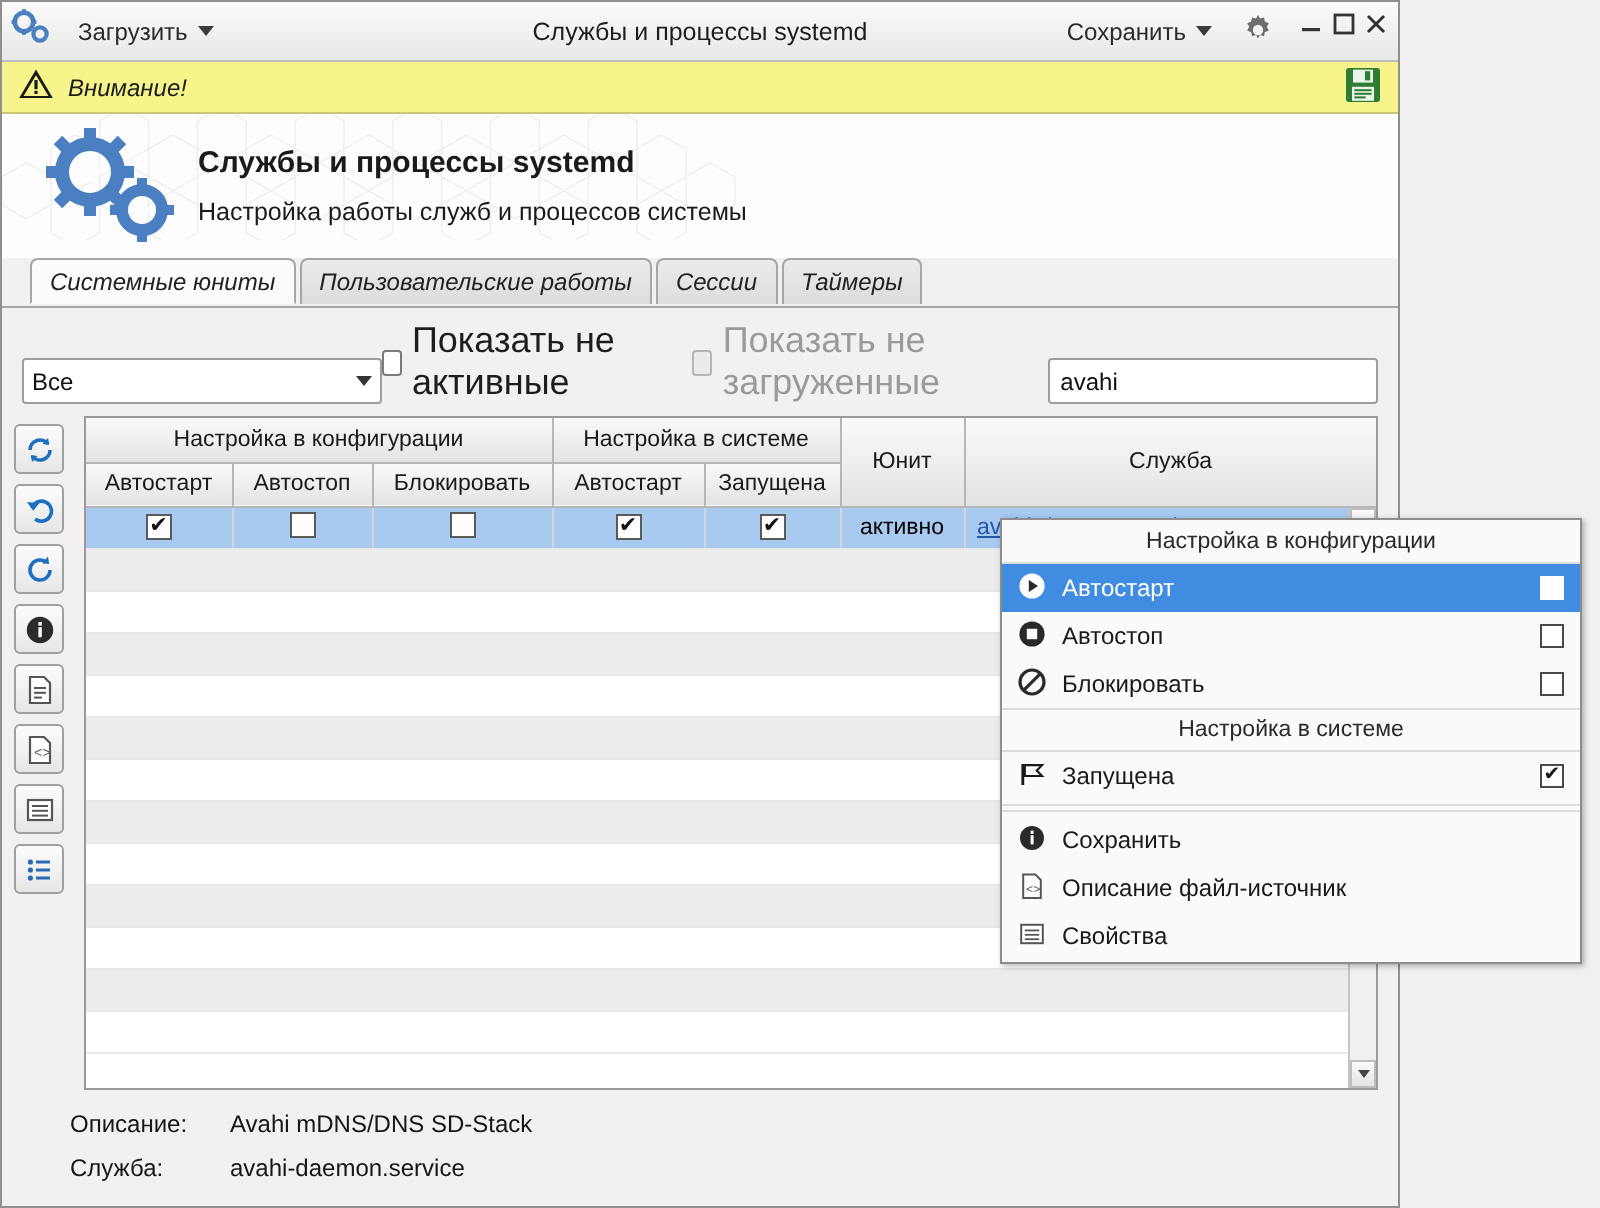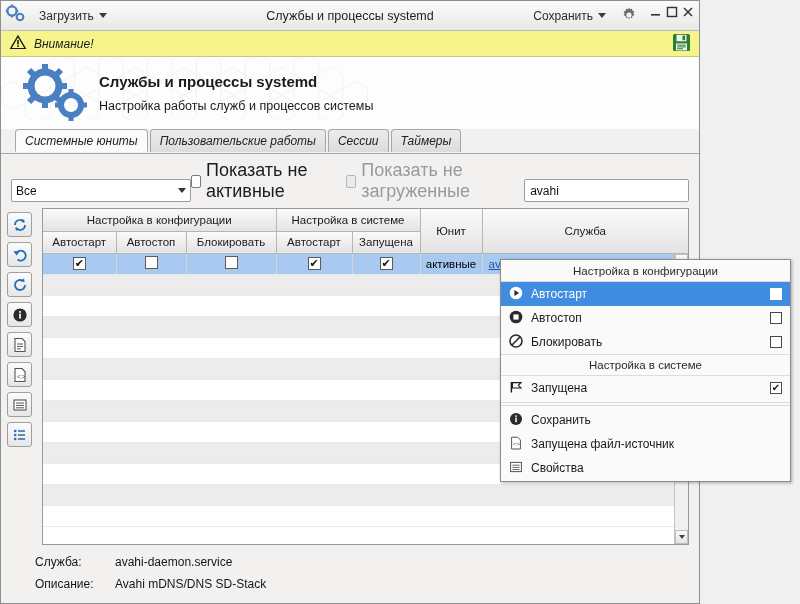--- a/index.html
+++ b/index.html
@@ -465,21 +465,21 @@
               <col style="width:62px">
               <col>
           </colgroup>
           <tbody>
               <tr class="sel">
             <td><span class="cellchk">✔</span></td>
             <td><span class="cellchk"></span></td>
             <td><span class="cellchk"></span></td>
             <td><span class="cellchk">✔</span></td>
             <td><span class="cellchk">✔</span></td>
-            <td>активные</td>
+            <td>активно</td>
             <td class="link" style="text-align:left;padding-left:6px">avahi-daemon.service</td>
           </tr>
           <tr>
                 <td colspan="7" style="background:#ececec">&nbsp;</td>
               </tr>
           <tr>
                 <td colspan="7" style="background:#fff">&nbsp;</td>
               </tr>
           <tr>
                 <td colspan="7" style="background:#ececec">&nbsp;</td>
@@ -525,26 +525,26 @@
               </svg>
           </div>
           <div class="vs-thumb"></div>
         </div>
       </div>
     </div>
   </div>
 
   <div class="footer">
     <div class="frow">
+      <span class="flabel">Описание:</span>
+      <span class="fval">Avahi mDNS/DNS SD-Stack</span>
+    </div>
+    <div class="frow">
       <span class="flabel">Служба:</span>
       <span class="fval">avahi-daemon.service</span>
-    </div>
-    <div class="frow">
-      <span class="flabel">Описание:</span>
-      <span class="fval">Avahi mDNS/DNS SD-Stack</span>
     </div>
   </div>
 
   <div class="ctxmenu">
     <div class="ctx-head">Настройка в конфигурации</div>
 
     <div class="ctx-item hl">
       <span>
         <svg width="14" height="14" viewBox="0 0 14 14">
             <circle cx="7" cy="7" r="6.3" fill="#fff"></circle>
@@ -608,21 +608,21 @@
     </div>
 
 
     <div class="ctx-item">
       <span>
         <svg width="14" height="14" viewBox="0 0 14 14">
             <path d="M2.6 1.2 h6 l2.8 2.8 v9 h-8.8z" fill="#fff" stroke="#555" stroke-width="1"></path>
             <text x="4" y="10.4" font-size="6" font-family="Liberation Mono, monospace" fill="#555">&lt;&gt;</text>
           </svg>
       </span>
-      <span>Запущена файл-источник</span>
+      <span>Описание файл-источник</span>
     </div>
 
     <div class="ctx-item">
       <span>
         <svg width="14" height="14" viewBox="0 0 14 14">
             <rect x="1.6" y="2.4" width="10.8" height="9.2" fill="#fff" stroke="#555" stroke-width="1"></rect>
             <g stroke="#555" stroke-width=".9">
               <line x1="3.4" y1="5.2" x2="10.6" y2="5.2"></line>
               <line x1="3.4" y1="7.4" x2="10.6" y2="7.4"></line>
               <line x1="3.4" y1="9.6" x2="10.6" y2="9.6"></line>

